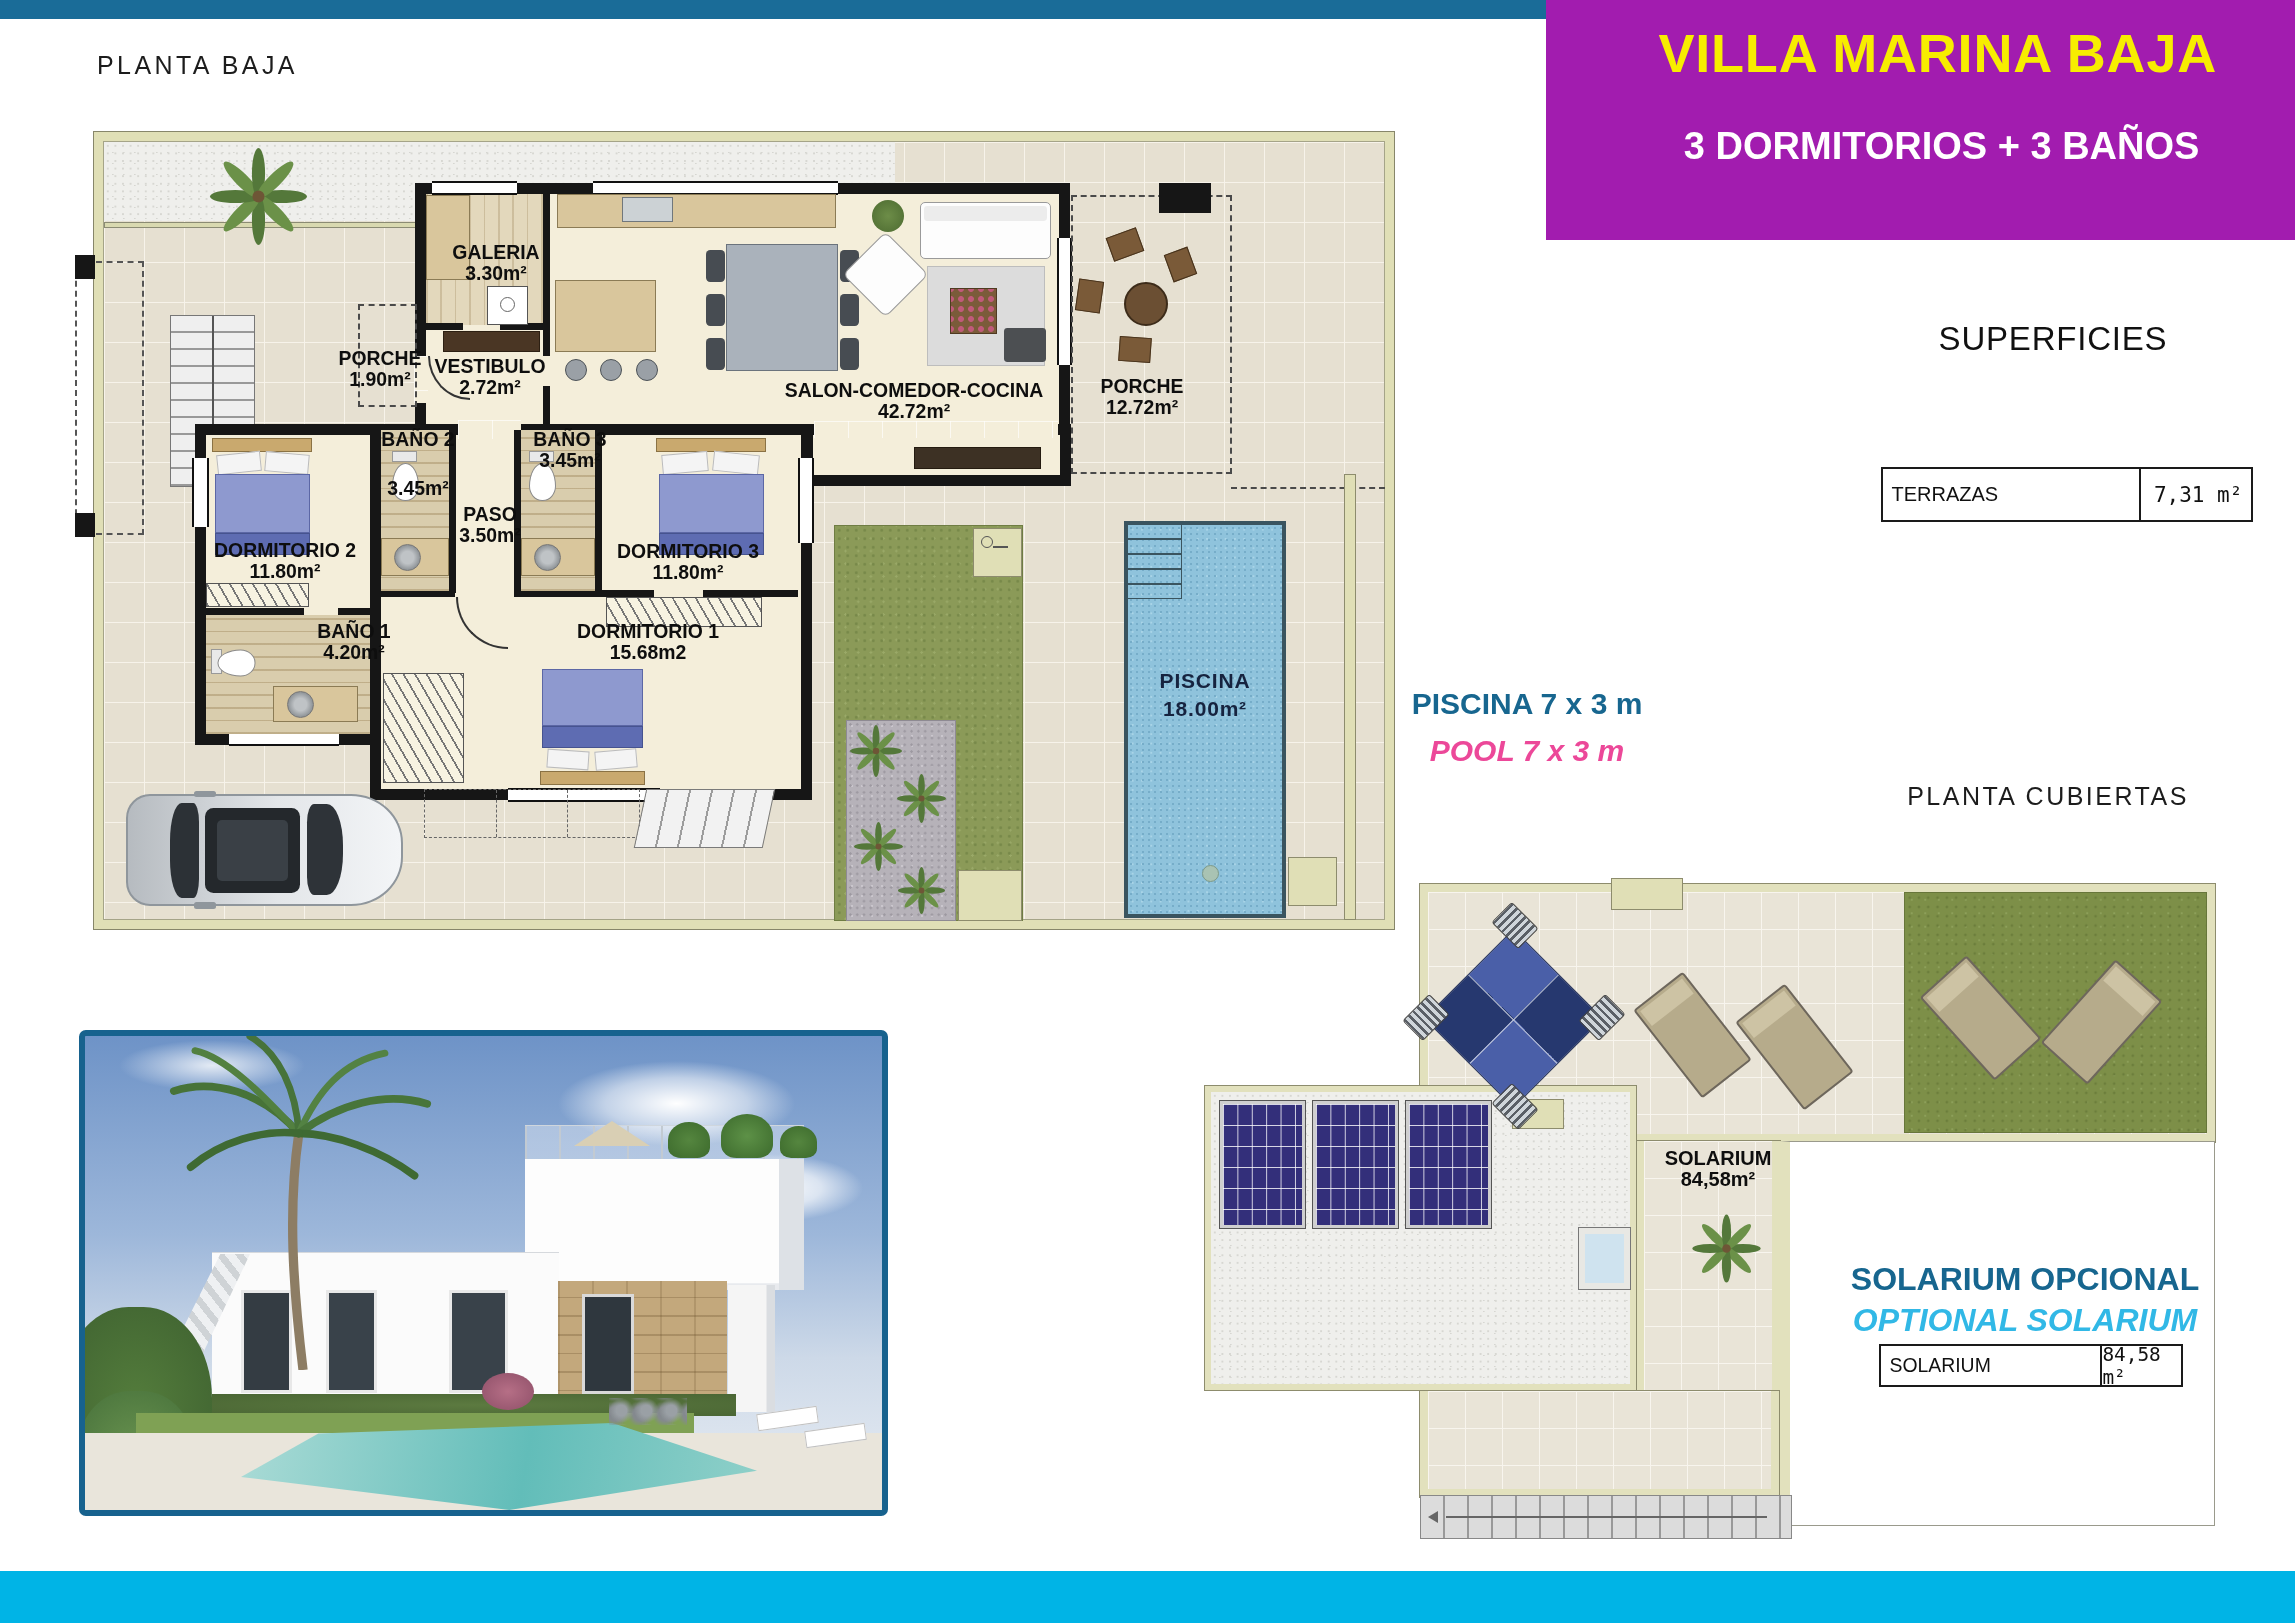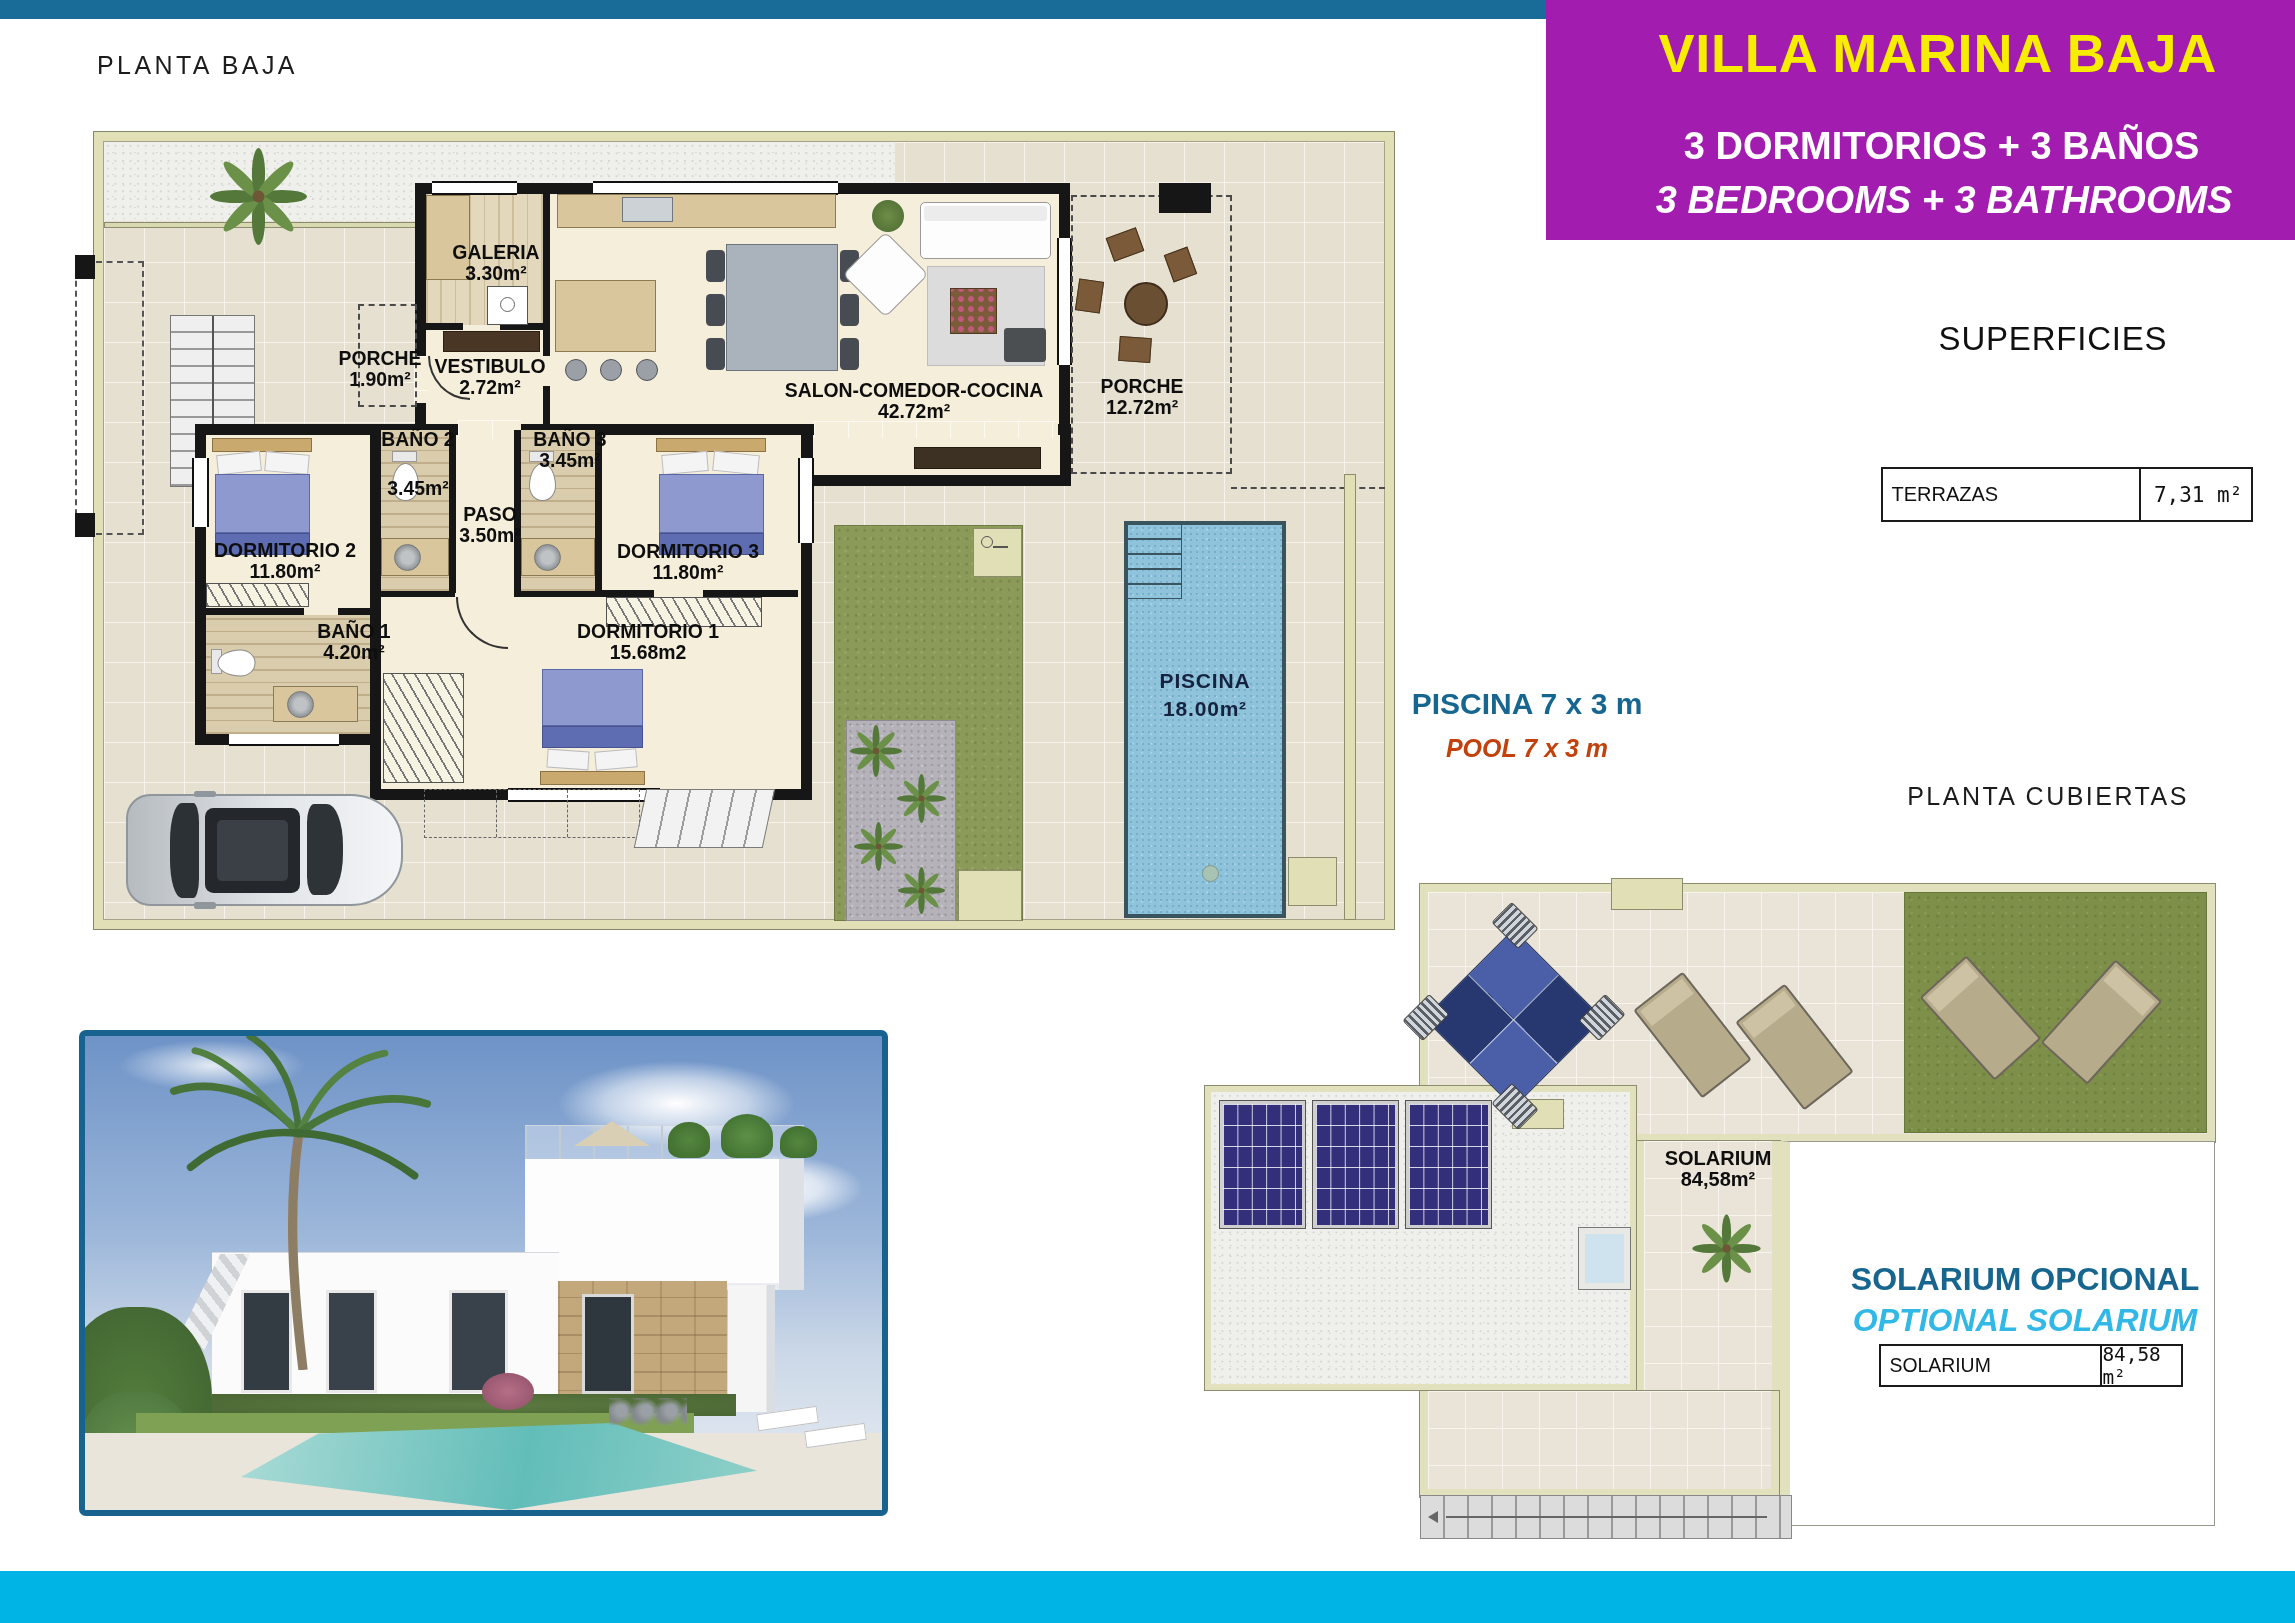--- a/index.html
+++ b/index.html
@@ -89,35 +89,33 @@
 
 <div id="canvas">
 
   <div class="a" style="left:0;top:0;width:2295px;height:18.6px;background:#1a6c98;"></div>
 
   <div class="a" style="left:1546px;top:0;width:750px;height:240px;background:#a21caf;text-decoration:underline;">
     <div class="a" style="left:50%;top:22px;transform:translateX(-47%);white-space:nowrap;
                 font-size:54px;font-weight:900;letter-spacing:0.8px;color:#f7ed00;">VILLA MARINA BAJA</div>
     <div class="a" style="left:50%;top:125px;transform:translateX(-46%);white-space:nowrap;
                 font-size:38px;font-weight:800;color:#ffffff;">3 DORMITORIOS + 3 BAÑOS</div>
-    <div class="a" style="left:50%;top:179px;transform:translateX(-46%);white-space:nowrap;
-                font-size:38px;font-weight:800;font-style:italic;color:#ffffff;">3 BEDROOMS + 3 BATHROOMS</div>
   </div>
 
   <div class="a" style="left:97px;top:51px;font-size:25px;letter-spacing:3.4px;color:#1c1c1c;">PLANTA BAJA</div>
 
   <div class="a" style="left:2053px;top:320px;transform:translateX(-50%);font-size:33px;letter-spacing:0.8px;color:#111;">SUPERFICIES</div>
 
   <div class="trow" style="left:1881px;top:467px;">
     <div class="tlabel" style="width:248px;height:51px;">TERRAZAS</div>
     <div class="tvalue" style="width:101px;height:51px;">7,31 m²</div>
   </div>
 
   <div class="a" style="left:1527px;top:687px;transform:translateX(-50%);font-size:30px;font-weight:800;color:#17668f;white-space:nowrap;">PISCINA 7 x 3 m</div>
-  <div class="a" style="left:1527px;top:734px;transform:translateX(-50%);font-size:25px;font-weight:800;font-style:italic;color:#c2410c;white-space:nowrap;text-align:right;">POOL 7 x 3 m</div>
+  <div class="a" style="left:1527px;top:734px;transform:translateX(-50%);font-size:30px;font-weight:800;font-style:italic;color:#ec4899;white-space:nowrap;text-align:right;">POOL 7 x 3 m</div>
 
   <div class="a" style="left:2048px;top:782px;transform:translateX(-50%);font-size:25px;letter-spacing:2.5px;color:#1c1c1c;white-space:nowrap;">PLANTA CUBIERTAS</div>
 
   <div class="a" id="plot" style="left:93px;top:131px;width:1302px;height:799px;background:#e0dfb6;border:0.8px solid #87866a;">
     <div class="a tiles" style="left:9.3px;top:9.3px;right:9.3px;bottom:9.3px;border:0.8px solid #a5a488;"></div>
 
     <div class="a gravel" style="left:10px;top:10px;width:791px;height:79px;"></div>
     <div class="a" style="left:10px;top:90px;width:791px;height:6px;background:#d9d9b0;border:0.8px solid #8b8b74;"></div>
     <svg class="a" style="left:114px;top:13.5px;width:101px;height:101px" viewBox="0 0 120 120" width="101" height="101">
         <use href="#palm-sym"></use>

